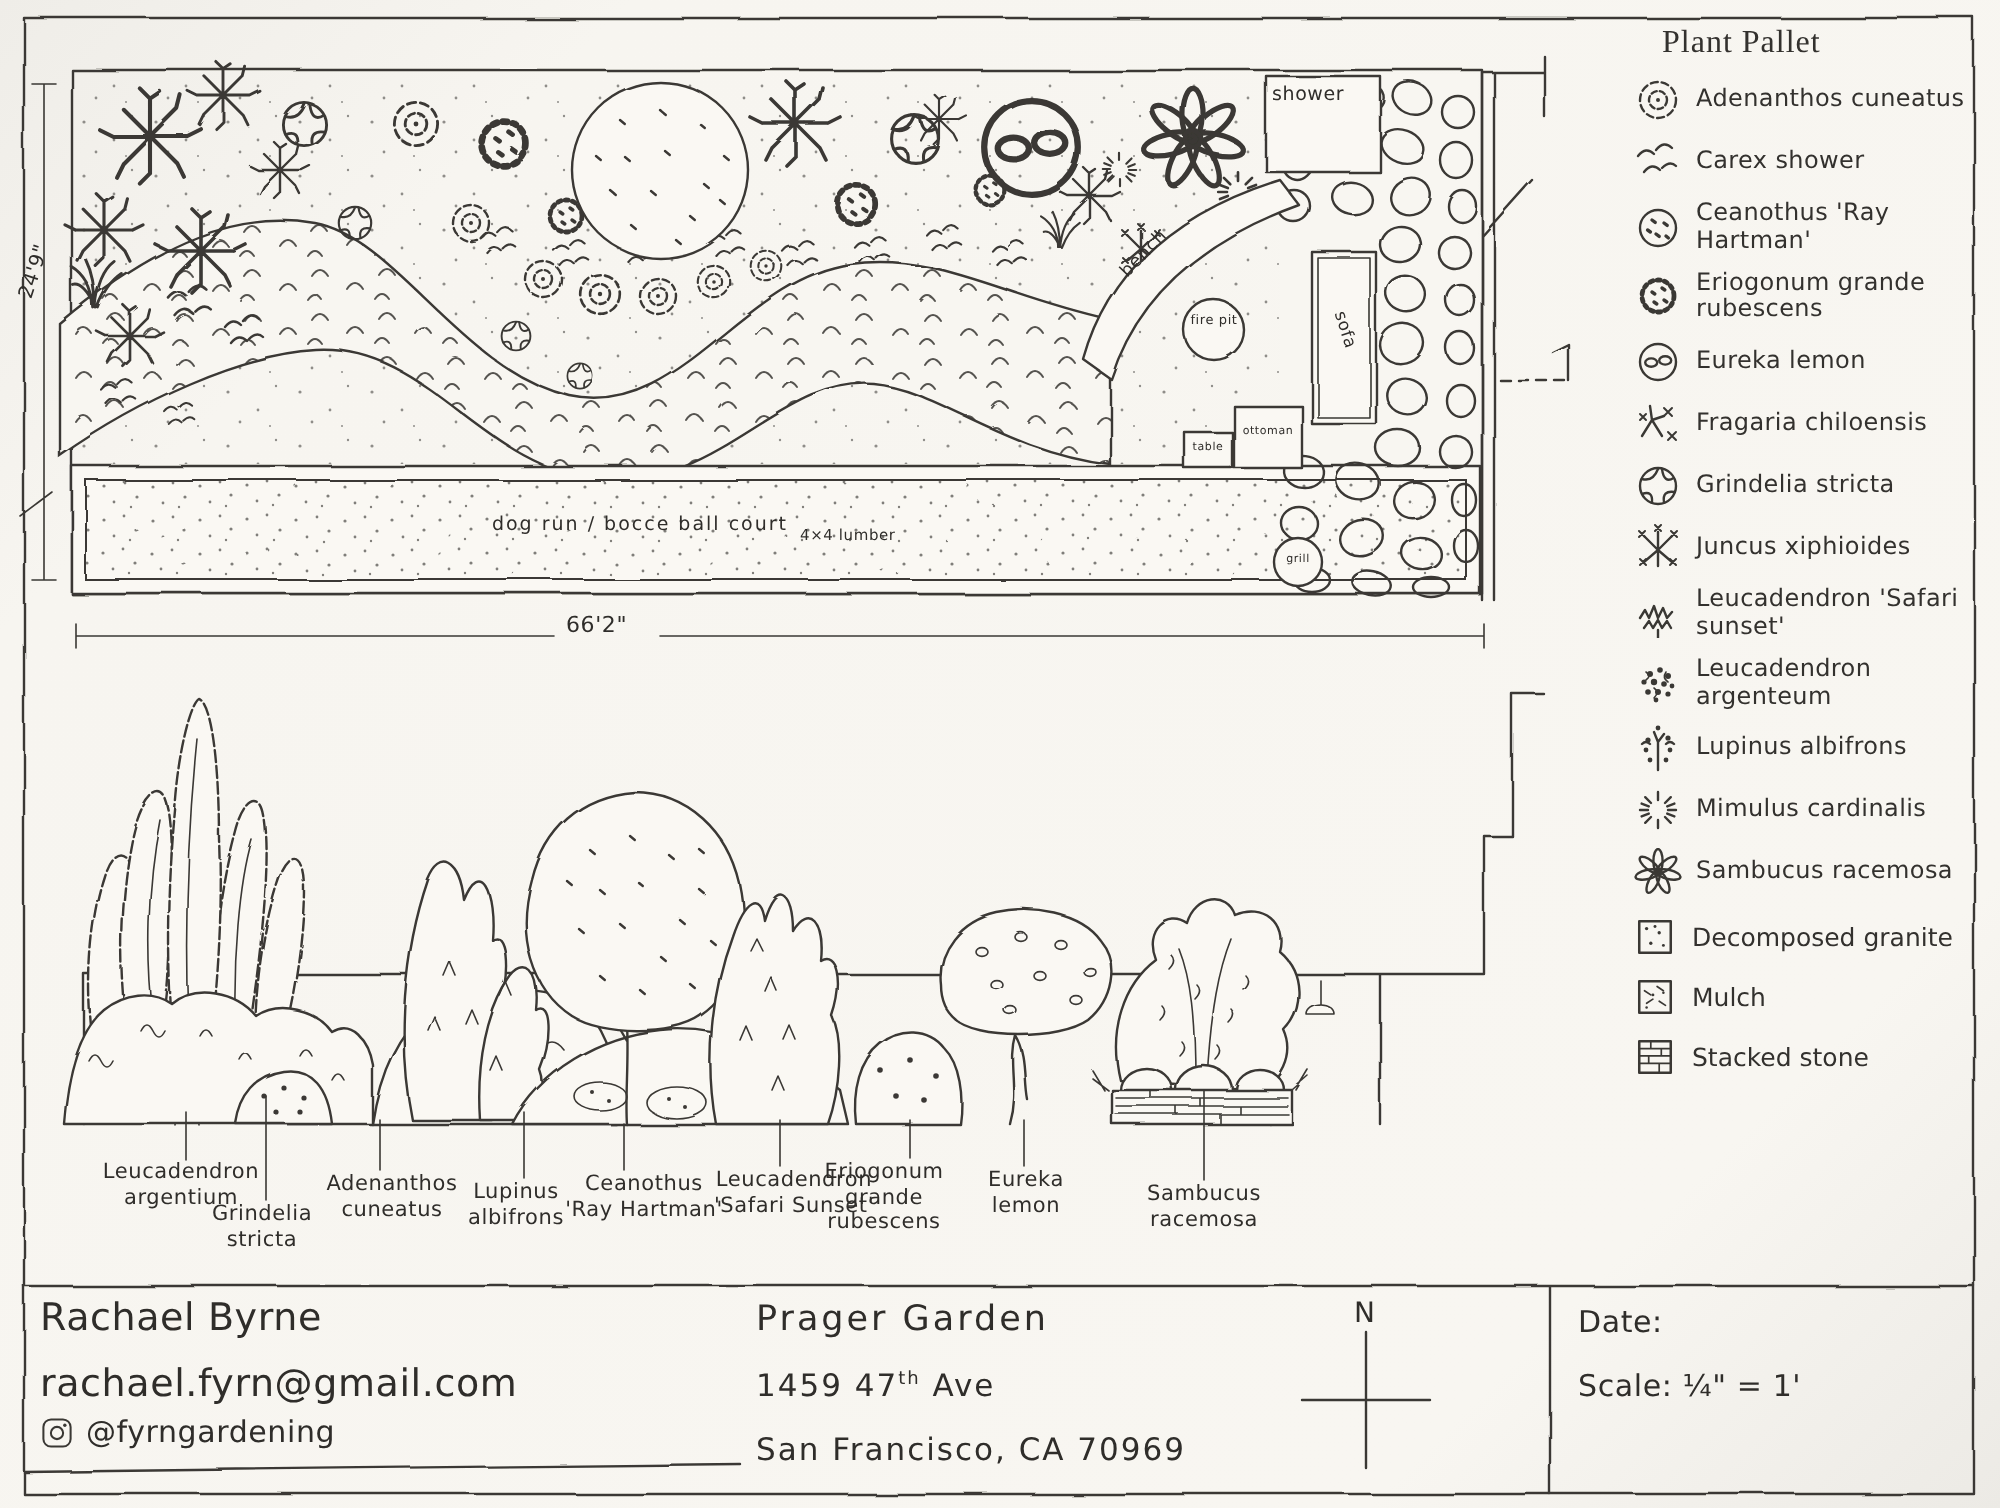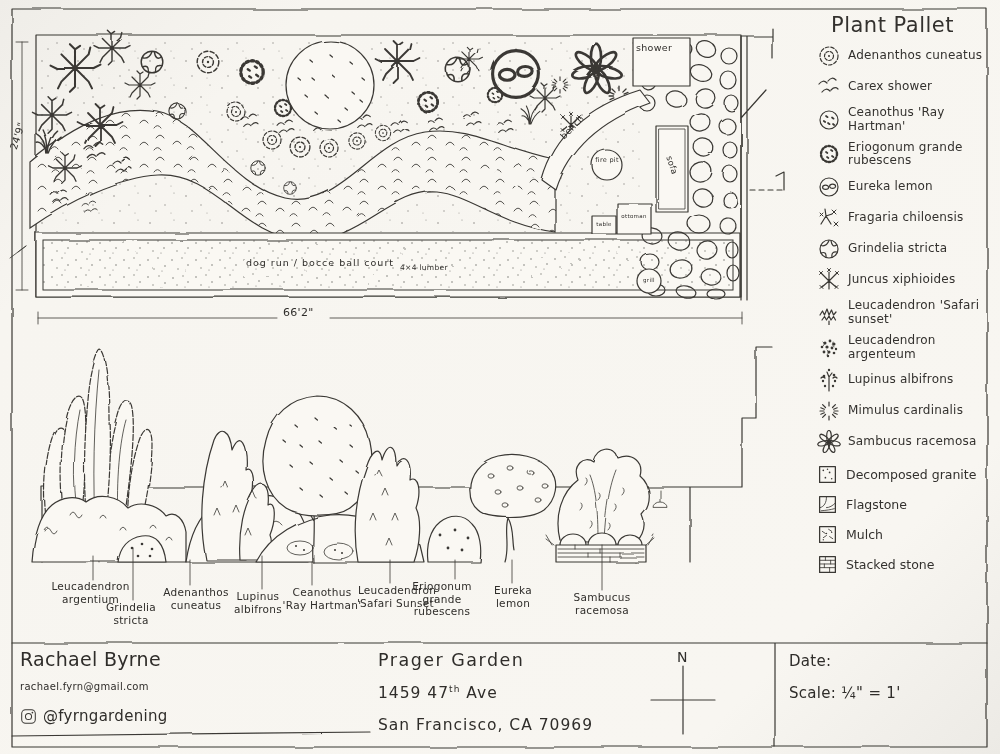--- a/index.html
+++ b/index.html
@@ -7,21 +7,21 @@
   svg.art{position:absolute;left:0;top:0;}
   .k{fill:none;stroke:#3a3834;stroke-width:1.2;stroke-linecap:round;stroke-linejoin:round;}
   .kf{fill:#faf8f3;stroke:#3a3834;stroke-width:1.2;stroke-linecap:round;stroke-linejoin:round;}
   .thin{stroke-width:0.8;}
   .lbl{position:absolute;color:#2f2d2a;letter-spacing:.3px;line-height:1.2;}
   .ctr{text-align:center;}
   .pre{white-space:pre-line;}
   .rot{transform-origin:center;}
   
   .legend{position:absolute;left:817px;top:13px;width:178px;}
-  .legend .title{font-size:21px;margin:0 0 7px 14px;letter-spacing:.5px;}
+  .legend .title{font-size:16px;margin:0 0 7px 14px;letter-spacing:.5px;font-family:Liberation Serif, serif;}
   .lrow{display:flex;align-items:center;gap:7px;min-height:24px;margin-bottom:7px;}
   .lrow svg{flex:0 0 auto;}
   .lrow .txt{font-size:12px;line-height:1.15;letter-spacing:.2px;}
   .mat-title{font-size:15px;margin:12px 0 6px 10px;letter-spacing:.5px;}
   .mrow{display:flex;align-items:center;gap:8px;min-height:26px;margin-bottom:4px;}
   .mrow .txt{font-size:12.5px;}
   
   .foot{position:absolute;color:#2f2d2a;}
   .insta{display:flex;align-items:center;gap:6px;}
   .sup{font-size:9px;vertical-align:super;}
@@ -531,47 +531,40 @@
             <circle cx="8" cy="13" r="0.8"></circle>
             <circle cx="14" cy="14" r="0.7"></circle>
             <circle cx="10" cy="5" r="0.7"></circle>
           </g>
         </svg>
     <span class="txt">Decomposed granite</span>
       </div>
   <div class="mrow">
     <svg width="21" height="21" viewBox="0 0 20 20">
           <rect x="2.5" y="2.5" width="15" height="15" class="k"></rect>
-          <path class="k thin" d="M3,13 C7,12 9,8 9,3 M9,13 C12,13 15,11 17,9 M4,16 C9,15.5 13,15 16.5,14"></path>
-        </svg>
-    <span class="txt">Flagstone</span>
-      </div>
-  <div class="mrow">
-    <svg width="21" height="21" viewBox="0 0 20 20">
-          <rect x="2.5" y="2.5" width="15" height="15" class="k"></rect>
           <path class="k thin" d="M5,7 l3,2 M11,5 l3,2 M6,13 l3,-2 M12,12 l3,2"></path>
           <g fill="#3a3834">
             <circle cx="9" cy="9" r="0.7"></circle>
             <circle cx="14" cy="8" r="0.6"></circle>
             <circle cx="6" cy="15" r="0.6"></circle>
           </g>
         </svg>
     <span class="txt">Mulch</span>
       </div>
   <div class="mrow">
     <svg width="21" height="21" viewBox="0 0 20 20">
           <rect x="2.5" y="2.5" width="15" height="15" class="k"></rect>
           <path class="k thin" d="M3,6 H17 M3,9.5 H17 M3,13 H17 M8,2.5 V6 M13,6 V9.5 M7,9.5 V13 M12,13 V17.5"></path>
         </svg>
     <span class="txt">Stacked stone</span>
       </div>
 </div>
 
 <div class="foot lbl" style="left:20px;top:648px;font-size:19px;">Rachael Byrne</div>
-<div class="foot lbl" style="left:20px;top:681px;font-size:10px;">rachael.fyrn@gmail.com</div>
+<div class="foot lbl" style="left:20px;top:681px;font-size:19px;">rachael.fyrn@gmail.com</div>
 <div class="foot lbl insta" style="left:20px;top:707px;font-size:15px;">
   <svg width="17" height="17" viewBox="0 0 20 20">
         <rect x="2" y="2" width="16" height="16" rx="4.5" class="k"></rect>
         <circle cx="10" cy="10" r="3.6" class="k"></circle>
         <circle cx="14.6" cy="5.4" r="1" fill="#3a3834"></circle>
       </svg>
   <span>@fyrngardening</span>
 </div>
 
 <div class="foot lbl" style="left:378px;top:650px;font-size:17.5px;letter-spacing:1.5px;">Prager Garden</div>

